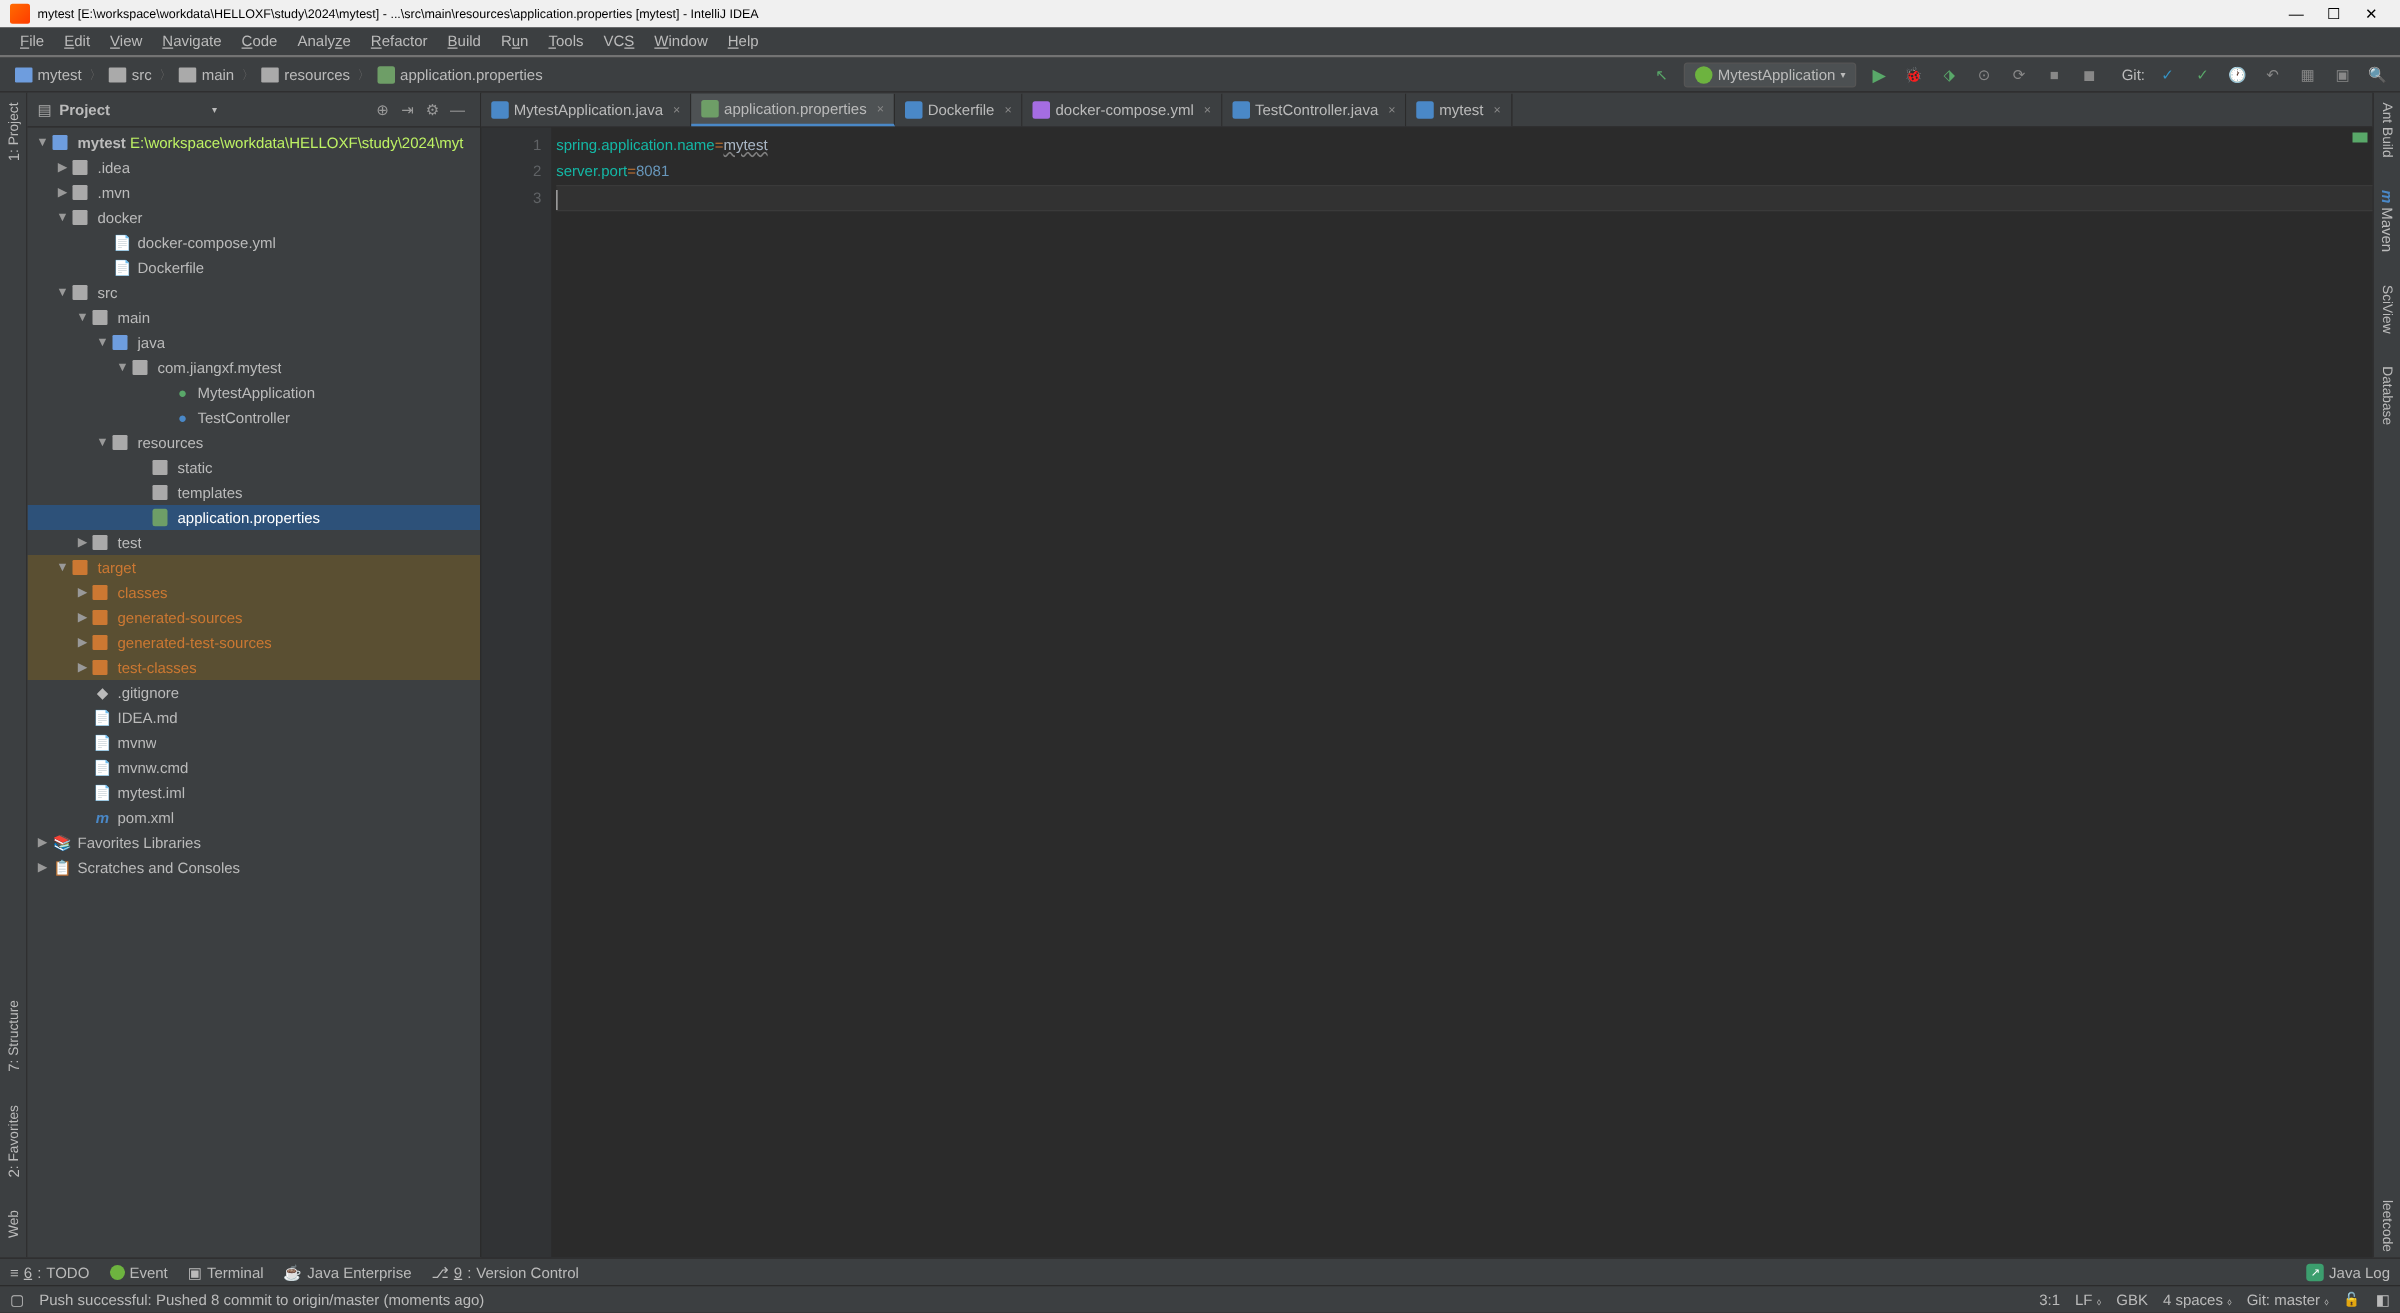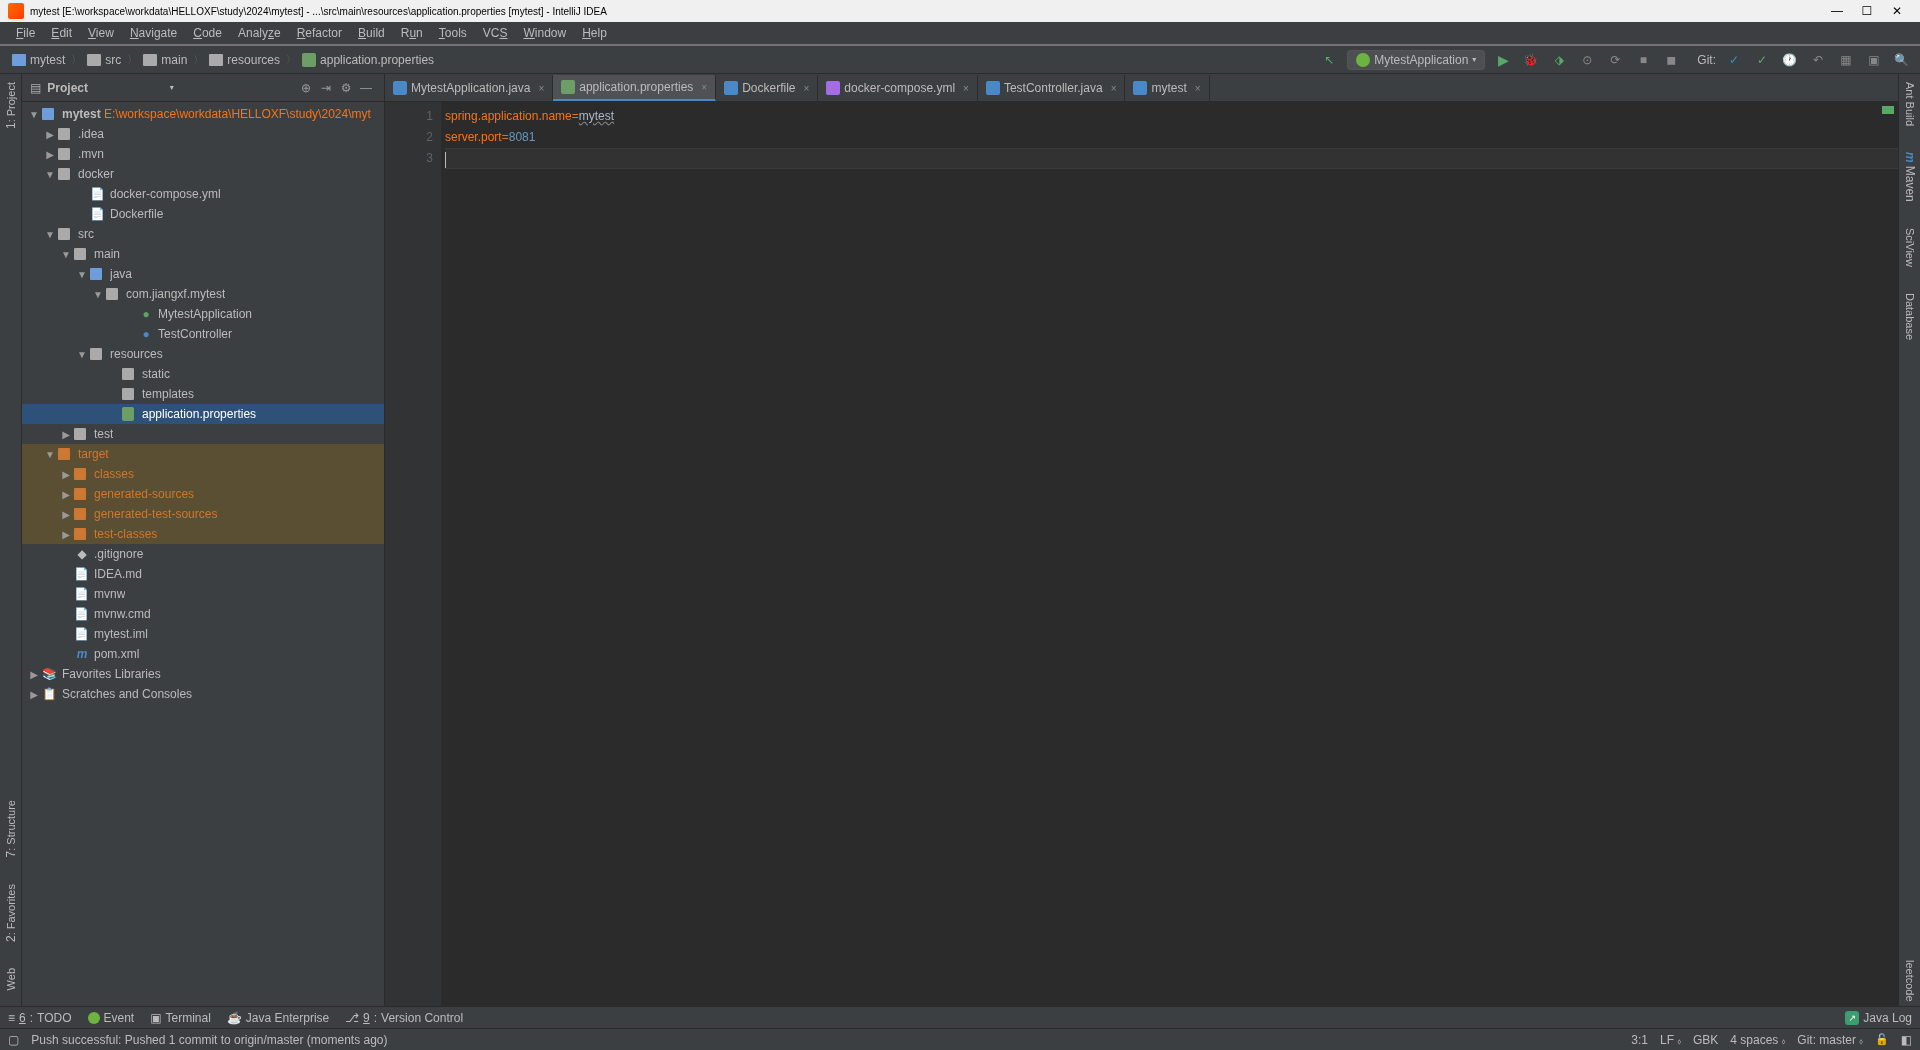--- a/index.html
+++ b/index.html
@@ -41,41 +41,41 @@
     .project-header .title { flex: 1; font-weight: bold; }
     .project-header .header-btn { width: 20px; text-align: center; cursor: pointer; color: #999; }
     
     .tree { flex: 1; overflow: auto; padding: 2px 0; }
     .tree-row { display: flex; align-items: center; height: 20px; padding-right: 4px; white-space: nowrap; cursor: pointer; }
     .tree-row.selected { background: #2d5179; color: #fff; }
     .tree-row.orange-bg { background: #5a4f32; }
     .tree-arrow { width: 16px; text-align: center; font-size: 10px; color: #999; }
     .tree-icon { width: 16px; height: 14px; margin-right: 4px; display: inline-flex; align-items: center; justify-content: center; }
     .tree-label { overflow: hidden; text-overflow: ellipsis; }
-    .tree-label.gray { color: #f97316; }
+    .tree-label.gray { color: #bef264; }
     .tree-label.orange { color: #cc7832; }
     
     .editor-area { flex: 1; display: flex; flex-direction: column; background: #2b2b2b; }
     .editor-tabs { height: 28px; display: flex; align-items: flex-end; background: #3c3f41; border-bottom: 1px solid #2b2b2b; }
     .editor-tab { display: flex; align-items: center; padding: 4px 8px; gap: 4px; cursor: pointer; border-right: 1px solid #2b2b2b; background: #3c3f41; height: 26px; }
     .editor-tab.active { background: #4e5254; border-bottom: 2px solid #4a88c7; }
     .editor-tab .close-x { color: #888; font-size: 10px; margin-left: 4px; }
     .tab-icon { width: 14px; height: 14px; border-radius: 2px; display: inline-block; }
     .tab-icon.java { background: #4a88c7; }
     .tab-icon.prop { background: #6e9e67; }
     .tab-icon.docker { background: #4a88c7; }
     .tab-icon.yml { background: #a56de2; }
     .tab-icon.m { background: #4a88c7; }
     
     .editor-body { flex: 1; display: flex; background: #2b2b2b; position: relative; }
     .gutter { width: 56px; background: #313335; color: #606366; text-align: right; padding: 4px 8px 0 0; font-family: "Consolas", monospace; font-size: 13px; line-height: 21px; }
     .code { flex: 1; padding: 4px 0 0 4px; font-family: "Consolas", monospace; font-size: 13px; line-height: 21px; }
     .code-line { height: 21px; }
     .code-line.current { background: #323232; border-top: 1px solid #3a3a3a; border-bottom: 1px solid #3a3a3a; }
-    .tok-key { color: #f97316; }
+    .tok-key { color: #14b8a6; }
     .tok-op { color: #cc7832; }
     .tok-val { color: #a9b7c6; }
     .tok-underline { text-decoration: underline wavy #808080; }
     .tok-num { color: #6897bb; }
     .caret { display: inline-block; width: 1px; height: 16px; background: #bbb; vertical-align: middle; }
     .code-status { position: absolute; top: 4px; right: 4px; width: 12px; height: 8px; background: #59a869; }
     
     .right-gutter { width: 22px; background: #3c3f41; border-left: 1px solid #2b2b2b; display: flex; flex-direction: column; align-items: center; padding-top: 4px; gap: 4px; }
     .right-gutter .gutter-item { writing-mode: vertical-lr; font-size: 11px; padding: 4px 2px; cursor: pointer; }
     
@@ -458,21 +458,21 @@
   <div class="bottom-tool"><span>⎇</span> <span class="u">9</span>: <span>Version Control</span></div>
   <div class="bottom-spacer"></div>
   <div class="bottom-tool">
       <span class="event-log-badge">↗</span>
       <span>Java Log</span>
     </div>
 </div>
 
 <div class="status-bar">
   <span>▢</span>
-  <div class="msg">Push successful: Pushed 1 commit to origin/master (moments ago)</div>
+  <div class="msg">Push successful: Pushed 8 commit to origin/master (moments ago)</div>
   <div class="item">3:1</div>
   <div class="item"><span>LF</span> <span style="font-size:8px;">⬨</span></div>
   <div class="item">GBK</div>
   <div class="item"><span>4 spaces</span> <span style="font-size:8px;">⬨</span></div>
   <div class="item"><span>Git: master</span> <span style="font-size:8px;">⬨</span></div>
   <div class="item lock-icon">🔓</div>
   <div class="item">◧</div>
 </div>
 
 </body></html>

